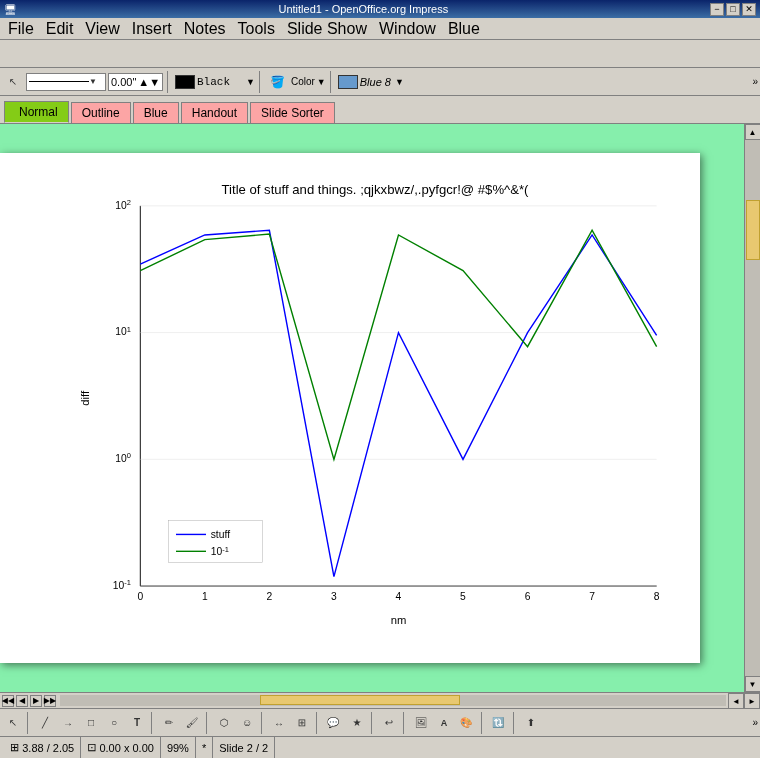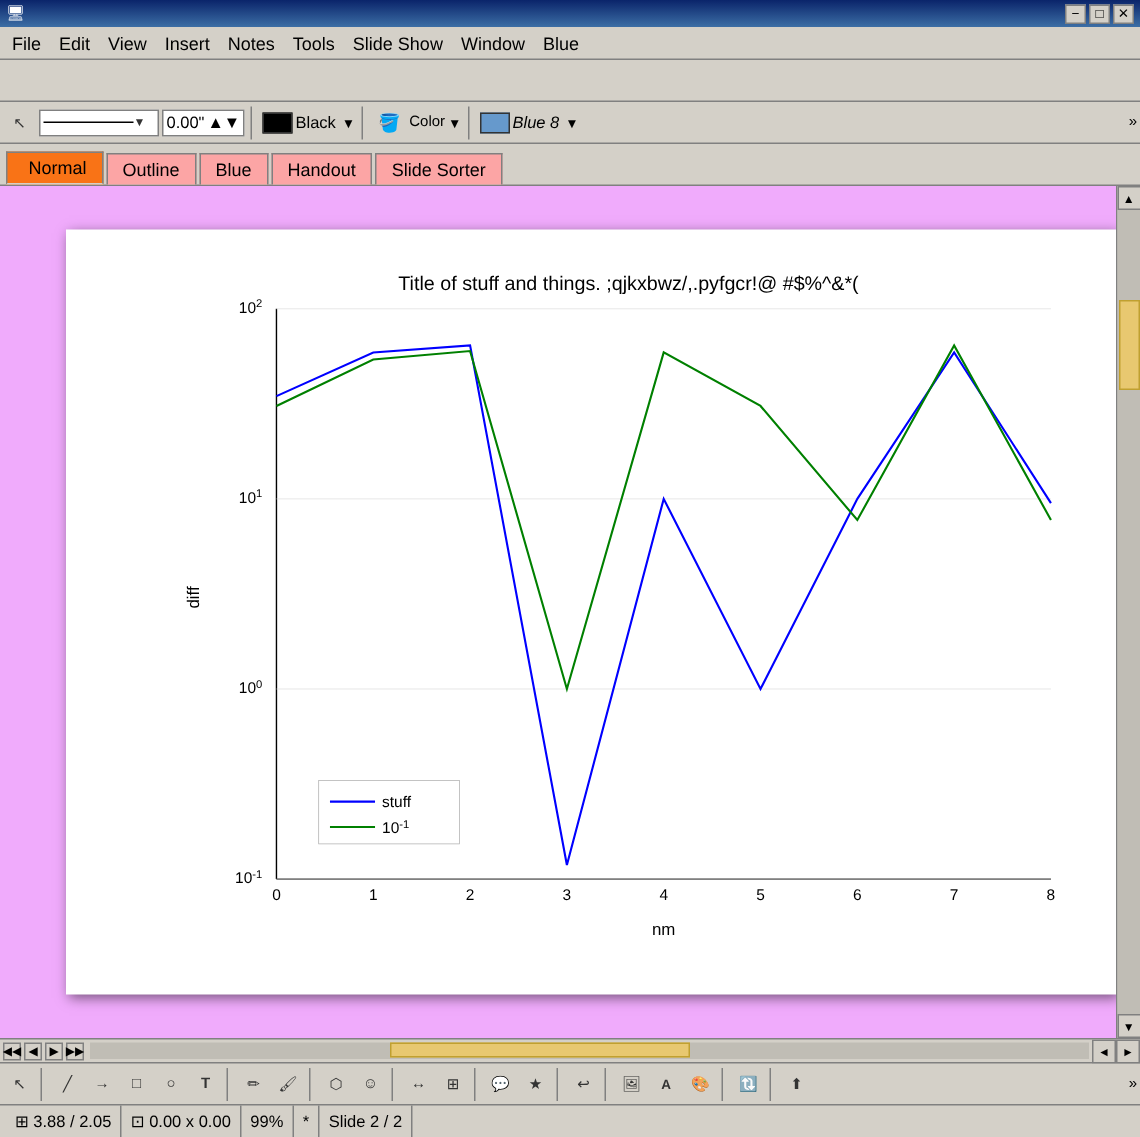--- a/index.html
+++ b/index.html
@@ -32,21 +32,21 @@
     #menubar {
       background: #d4d0c8;
       height: 22px;
       display: flex;
       align-items: center;
       border-bottom: 1px solid #808080;
       padding: 0 2px;
     }
     .menu-item {
       padding: 2px 6px;
-      font-size: 12px;
+      font-size: 16px;
       cursor: pointer;
       white-space: nowrap;
     }
 
     
     .toolbar {
       background: #d4d0c8;
       height: 28px;
       display: flex;
       align-items: center;
@@ -114,42 +114,42 @@
     .tab {
       padding: 3px 10px;
       font-size: 12px;
       border: 1px solid #808080;
       border-bottom: none;
       background: #fca5a5;
       cursor: pointer;
       margin-right: 2px;
     }
     .tab.active {
-      background: #f97316;
+      background: #84cc16;
       border-bottom: 1px solid #d4d0c8;
       z-index: 2;
       padding-left: 14px;
     }
 
     
     #main {
       display: flex;
       background: #808080;
       height: calc(758px - 18px - 22px - 28px - 28px - 28px - 28px - 26px);
       position: relative;
     }
 
     
     #slide-area {
       flex: 1;
       display: flex;
       align-items: center;
-      justify-content: flex-end;
+      justify-content: flex-start;
       overflow: hidden;
-      background: #f0abfc;
+      background: #86efac;
       position: relative;
     }
 
     #slide {
       background: white;
       width: 700px;
       height: 510px;
       position: relative;
       box-shadow: 2px 2px 8px rgba(0,0,0,0.5);
     }
@@ -284,20 +284,21 @@
       margin-left: auto;
       font-size: 10px;
       cursor: pointer;
     }
   </style>
 </head>
 <body>
 
 <div id="titlebar">
   <span style="font-size:10px;">🖥</span>
+  <span id="titlebar-title">Untitled1 - OpenOffice.org Impress</span>
   <div id="titlebar-controls">
     <div class="title-btn">−</div>
     <div class="title-btn">□</div>
     <div class="title-btn">✕</div>
   </div>
 </div>
 
 <div id="menubar">
     <div class="menu-item">File</div>
     <div class="menu-item">Edit</div>
@@ -319,21 +320,21 @@
   <div class="line-style-box">
     <div class="line-style-line"></div>
     <span class="expand-arrow">▼</span>
   </div>
   <div class="angle-box">
     <span>0.00"</span>
     <span style="margin-left:2px;">▲▼</span>
   </div>
   <div class="tb-sep"></div>
   <div class="color-box" style="background:black;"></div>
-  <span style="font-size:11px; margin-right:2px;">Black</span>
+  <span style="font-size:11px; margin-right:14px;font-family:Liberation Mono, monospace;">Black</span>
   <span style="font-size:9px;">▼</span>
   <div class="tb-sep"></div>
   <div class="tb-btn" style="font-size:12px;">🪣</div>
   <span style="font-size:10px;">Color</span>
   <span style="font-size:9px;">▼</span>
   <div class="tb-sep"></div>
   <div class="color-box" style="background:#6699cc;"></div>
   <span style="font-size:11px; margin-right:2px;font-style:italic;">Blue 8</span>
   <span style="font-size:9px;">▼</span>
   <span class="toolbar-right-arrow">»</span>

